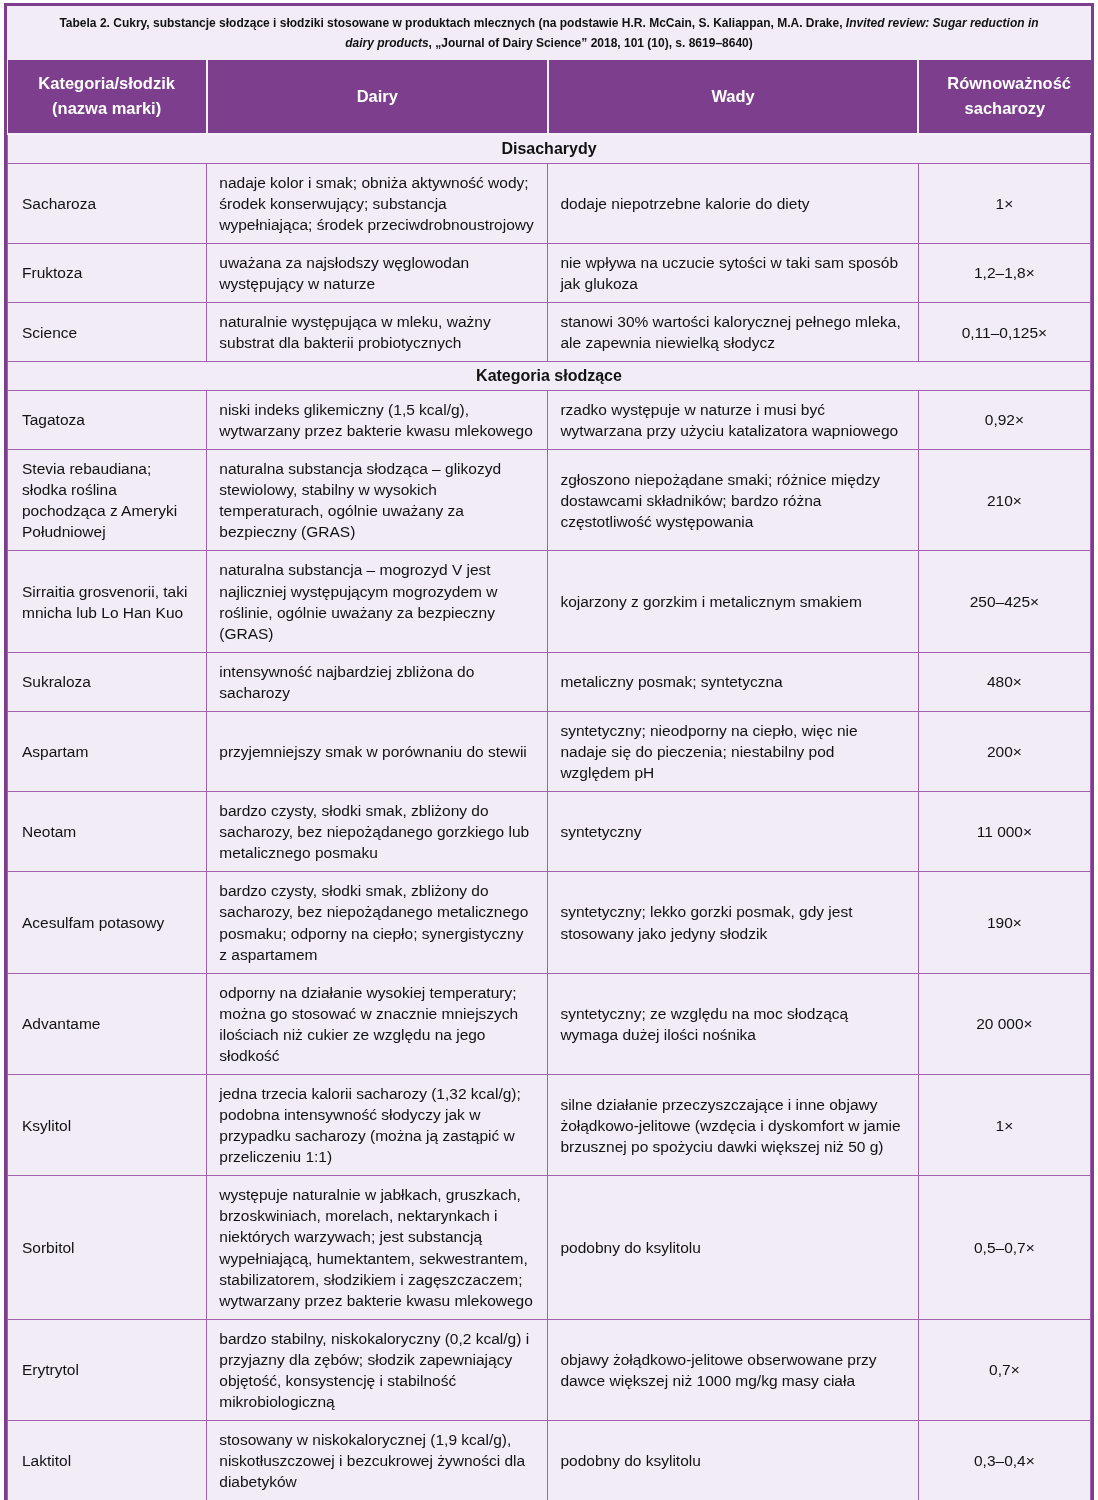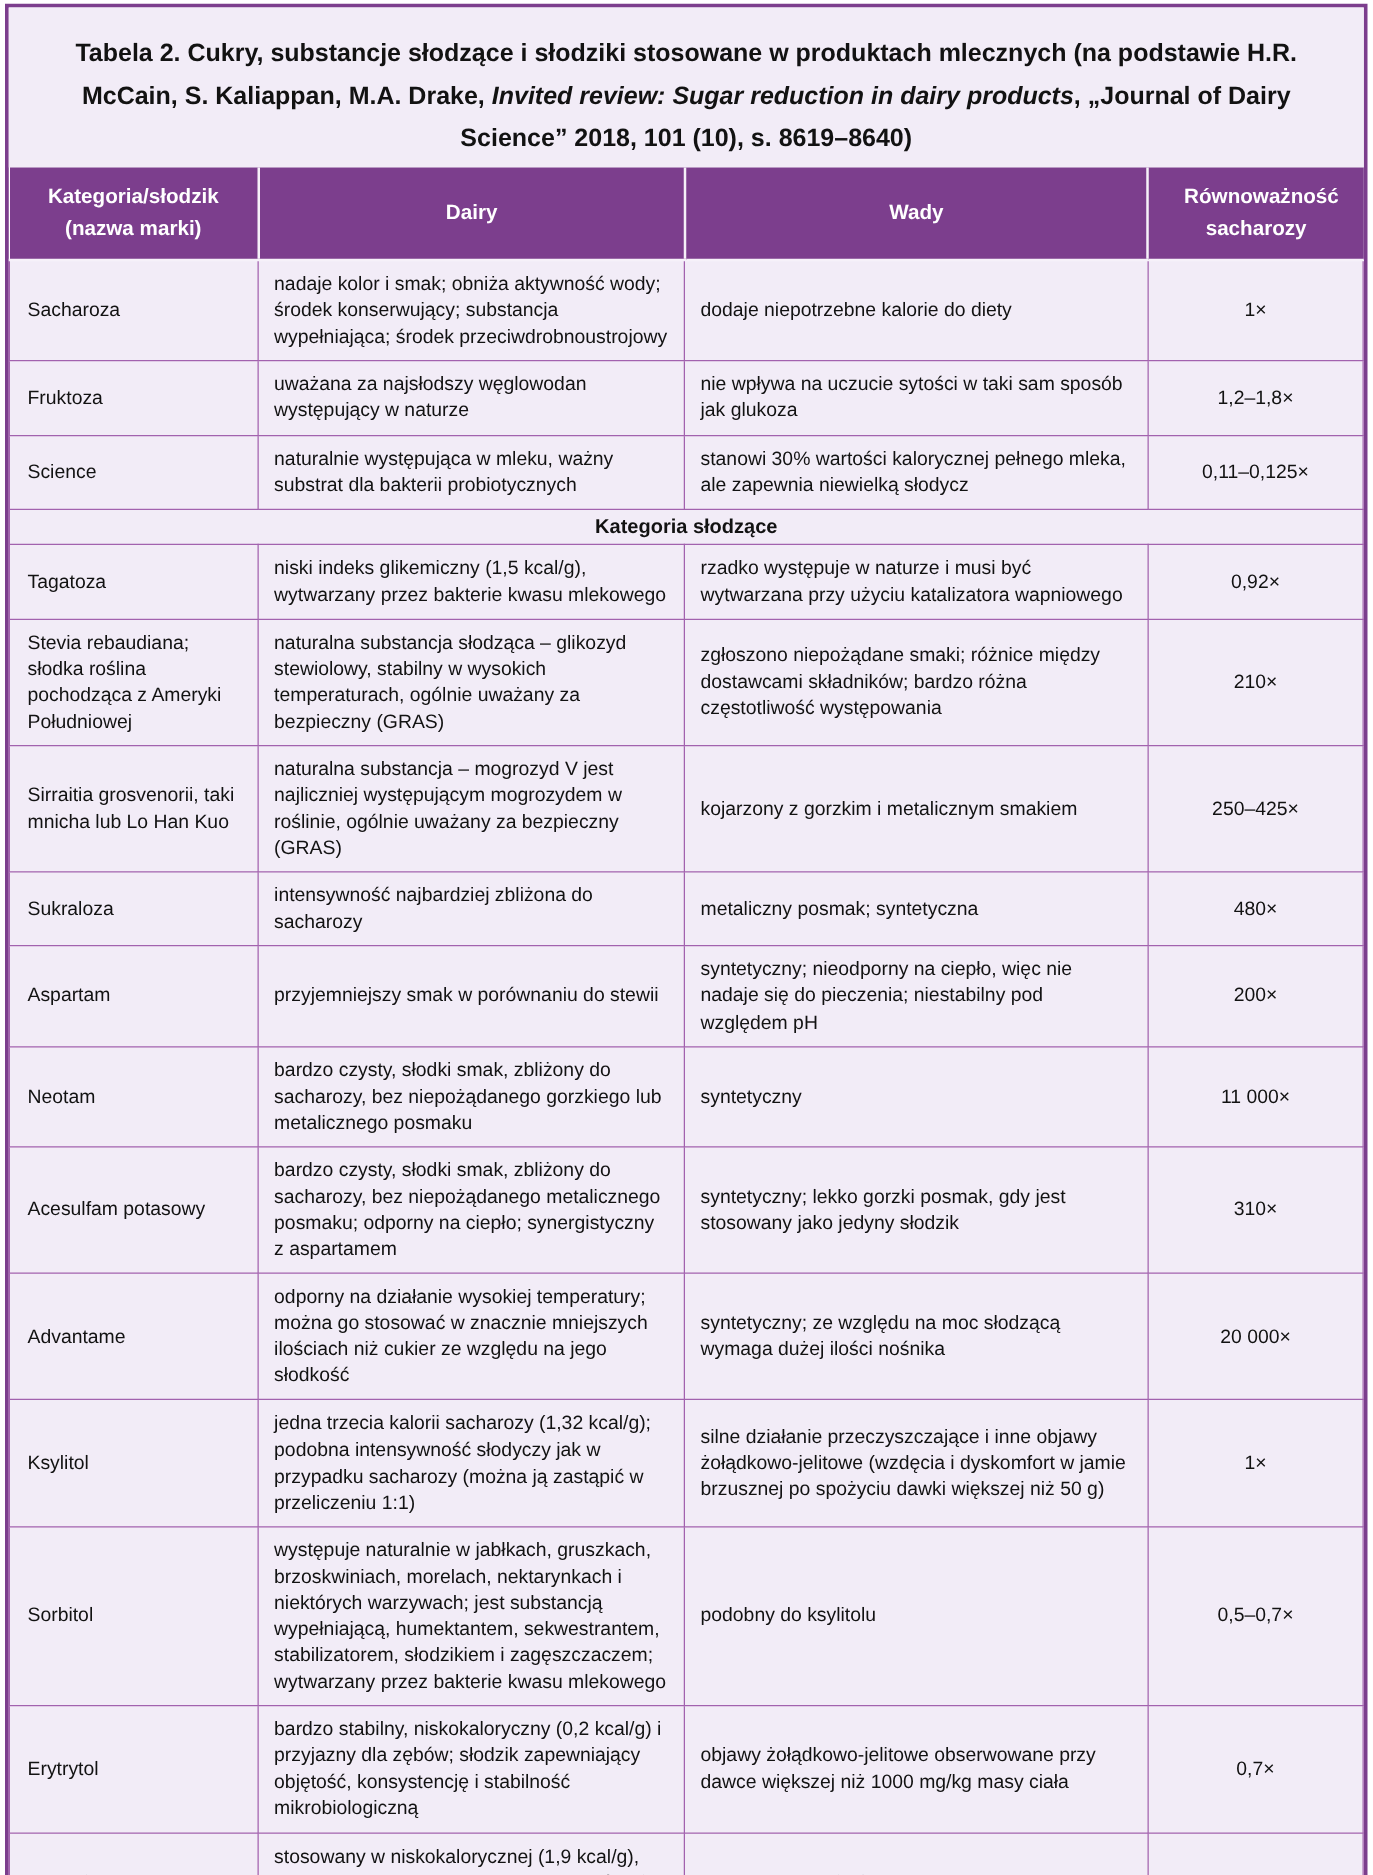--- a/index.html
+++ b/index.html
@@ -12,23 +12,23 @@
   }
   *{box-sizing:border-box;}
   html,body{margin:0;padding:0;background:#ffffff;
     font-family:"Liberation Sans","DejaVu Sans",sans-serif;color:var(--text);}
   .page{width:1098px;min-height:1500px;padding:3px 4px;}
   .table-frame{width:1090px;border:3px solid var(--outer-border);}
   .title-block{
     background:var(--cell-bg);
     text-align:center;
     font-weight:bold;
-    font-size:20px;
+    font-size:12px;
     line-height:1.7;
-    padding:20px 46px 6px;
+    padding:7px 46px 6px;
   }
   .title-block .it{font-style:italic;}
   table{border-collapse:collapse;width:100%;table-layout:fixed;}
   col.c1{width:18.4%;}
   col.c2{width:31.5%;}
   col.c3{width:34.2%;}
   col.c4{width:15.9%;}
   th{
     background:var(--header-bg);
     color:var(--header-text);
@@ -79,20 +79,23 @@
       </colgroup>
       <thead>
         <tr>
           <th>Kategoria/słodzik (nazwa marki)</th>
           <th>Dairy</th>
           <th>Wady</th>
           <th>Równoważność sacharozy</th>
         </tr>
       </thead>
       <tbody id="table-body">
+          <tr>
+            <td class="section" colspan="4">Disacharydy</td>
+          </tr>
           <tr class="data-row">
             <td class="category-cell name-cell">Sacharoza</td>
             <td>nadaje kolor i smak; obniża aktywność wody; środek konserwujący; substancja wypełniająca; środek przeciwdrobnoustrojowy</td>
             <td>dodaje niepotrzebne kalorie do diety</td>
             <td class="equiv-cell">1×</td>
           </tr>
           <tr class="data-row">
             <td class="category-cell name-cell">Fruktoza</td>
             <td>uważana za najsłodszy węglowodan występujący w naturze</td>
             <td>nie wpływa na uczucie sytości w taki sam sposób jak glukoza</td>
@@ -140,21 +143,21 @@
           <tr class="data-row">
             <td class="category-cell name-cell">Neotam</td>
             <td>bardzo czysty, słodki smak, zbliżony do sacharozy, bez niepożądanego gorzkiego lub metalicznego posmaku</td>
             <td>syntetyczny</td>
             <td class="equiv-cell">11 000×</td>
           </tr>
           <tr class="data-row">
             <td class="category-cell name-cell">Acesulfam potasowy</td>
             <td>bardzo czysty, słodki smak, zbliżony do sacharozy, bez niepożądanego metalicznego posmaku; odporny na ciepło; synergistyczny z aspartamem</td>
             <td>syntetyczny; lekko gorzki posmak, gdy jest stosowany jako jedyny słodzik</td>
-            <td class="equiv-cell">310×</td>
+            <td class="equiv-cell">190×</td>
           </tr>
           <tr class="data-row">
             <td class="category-cell name-cell">Advantame</td>
             <td>odporny na działanie wysokiej temperatury; można go stosować w znacznie mniejszych ilościach niż cukier ze względu na jego słodkość</td>
             <td>syntetyczny; ze względu na moc słodzącą wymaga dużej ilości nośnika</td>
             <td class="equiv-cell">20 000×</td>
           </tr>
           <tr class="data-row">
             <td class="category-cell name-cell">Ksylitol</td>
             <td>jedna trzecia kalorii sacharozy (1,32 kcal/g); podobna intensywność słodyczy jak w przypadku sacharozy (można ją zastąpić w przeliczeniu 1:1)</td>

